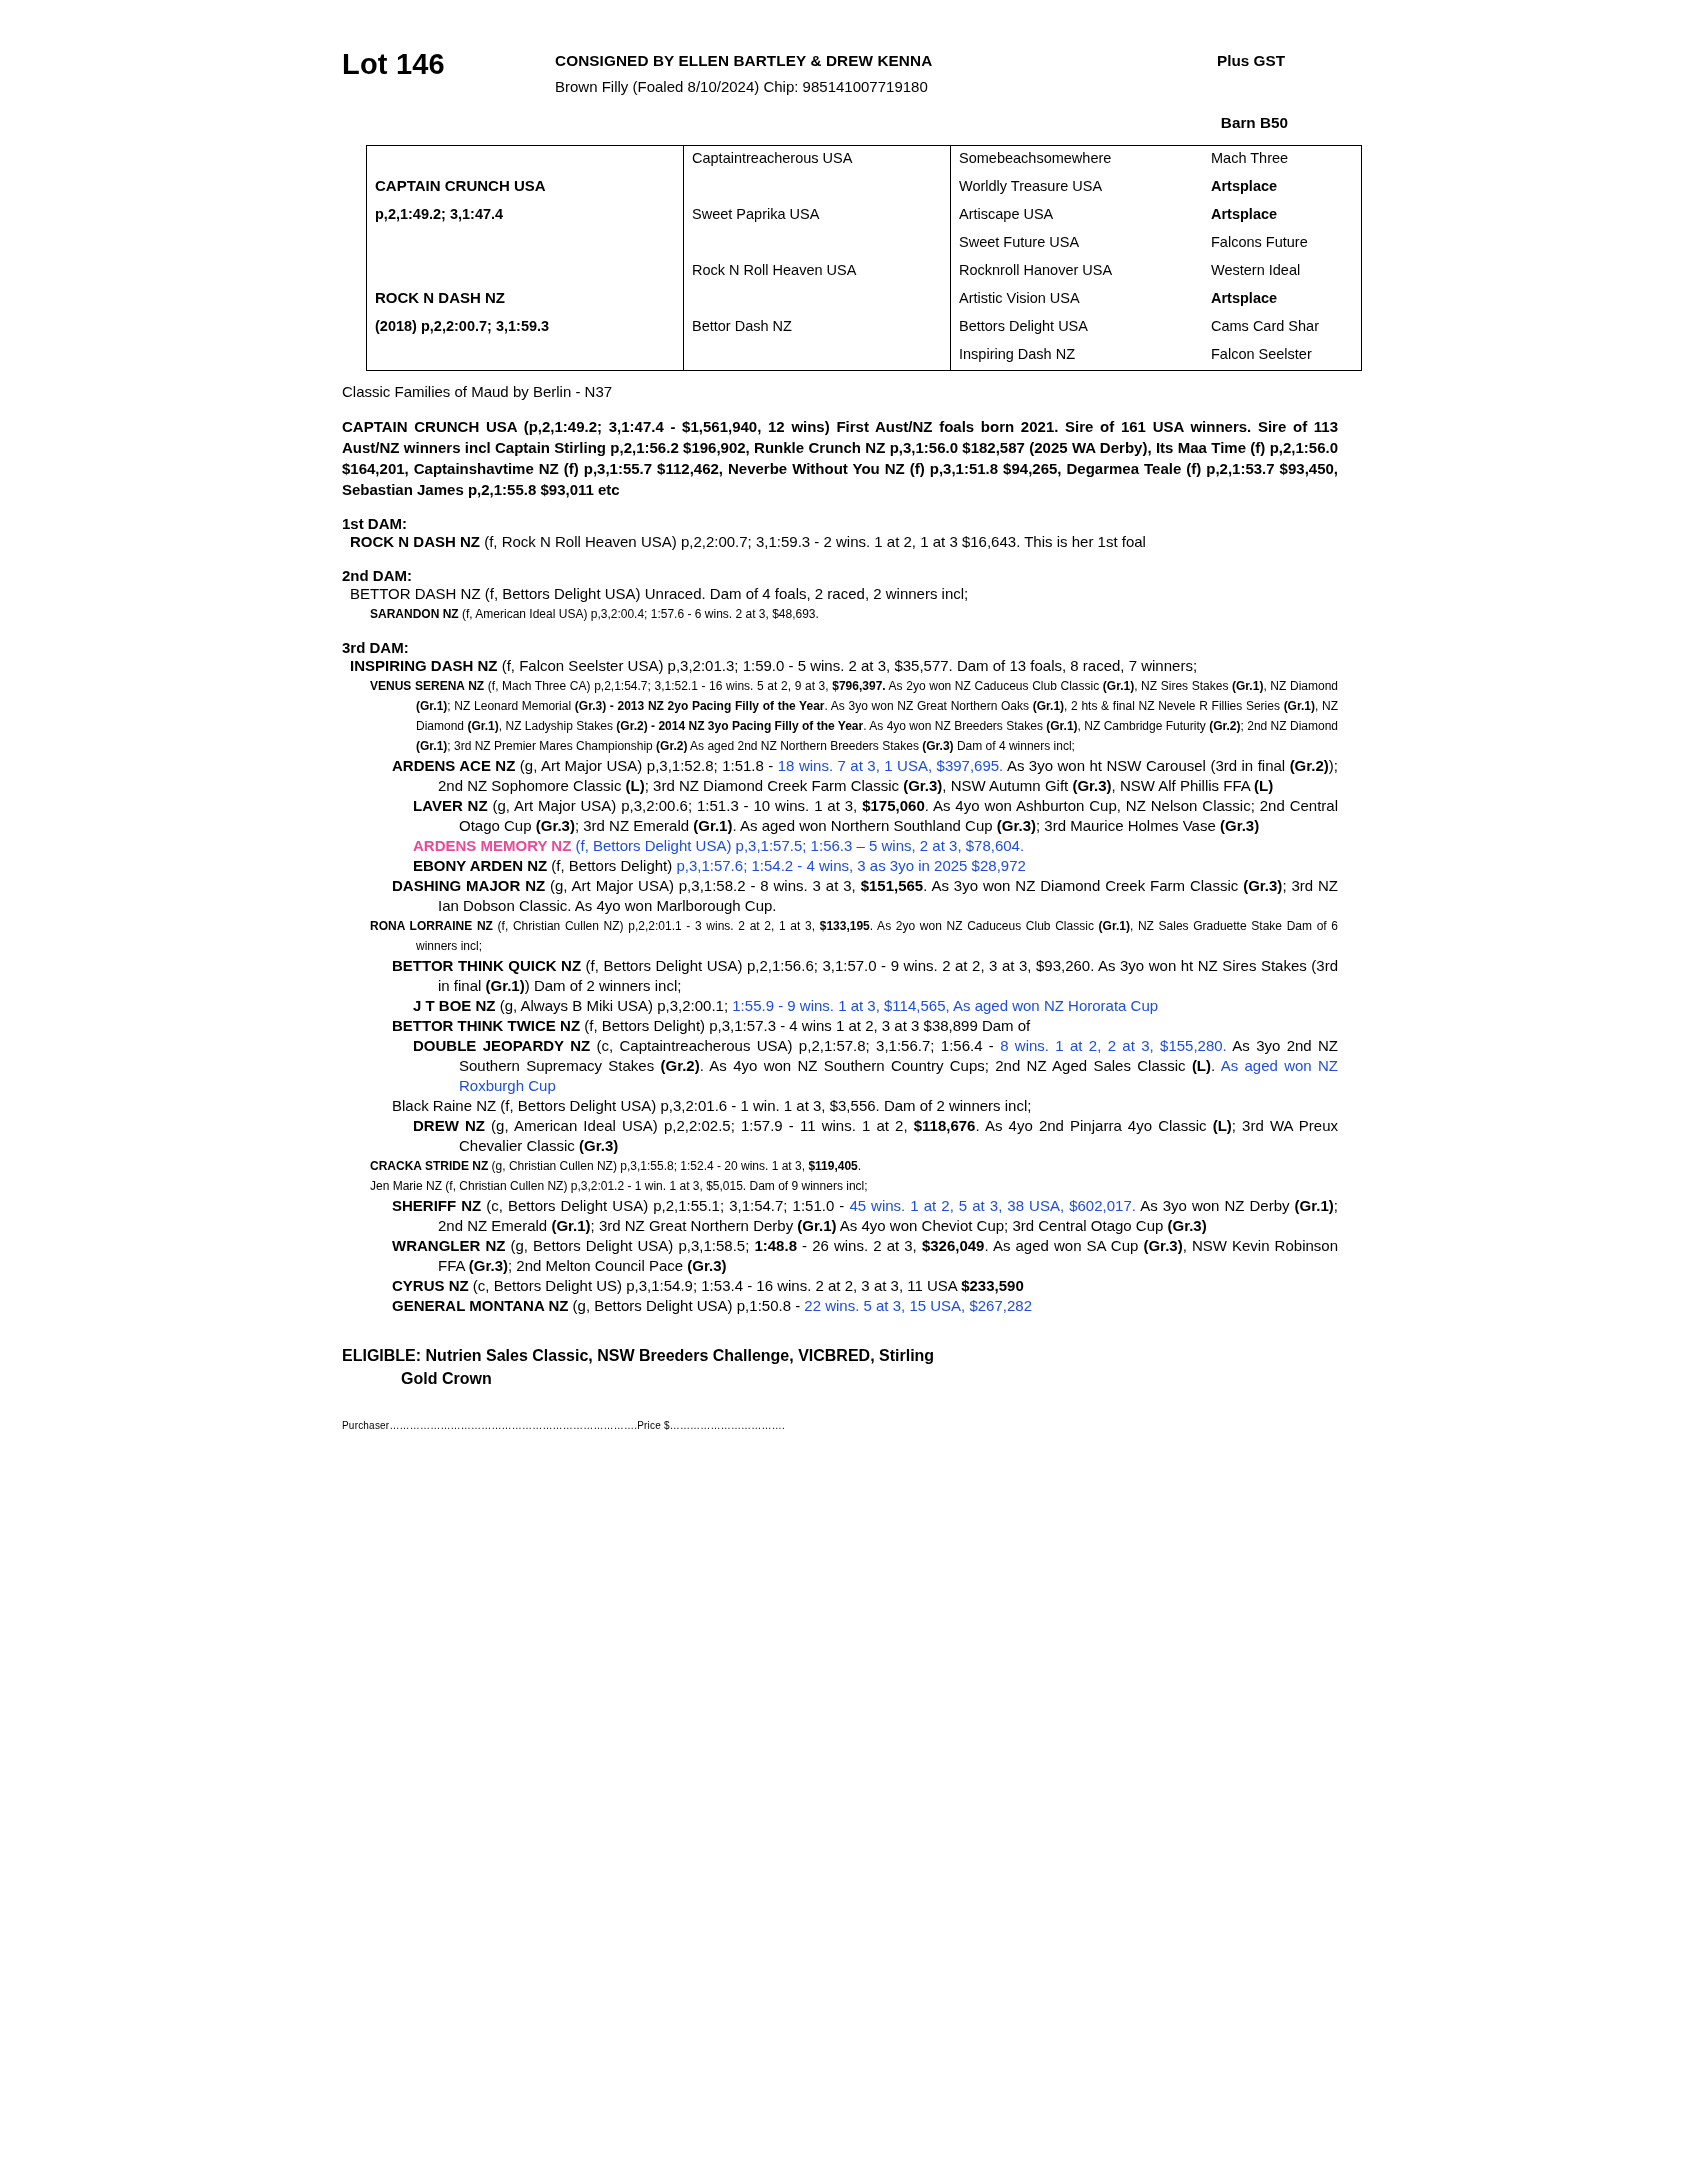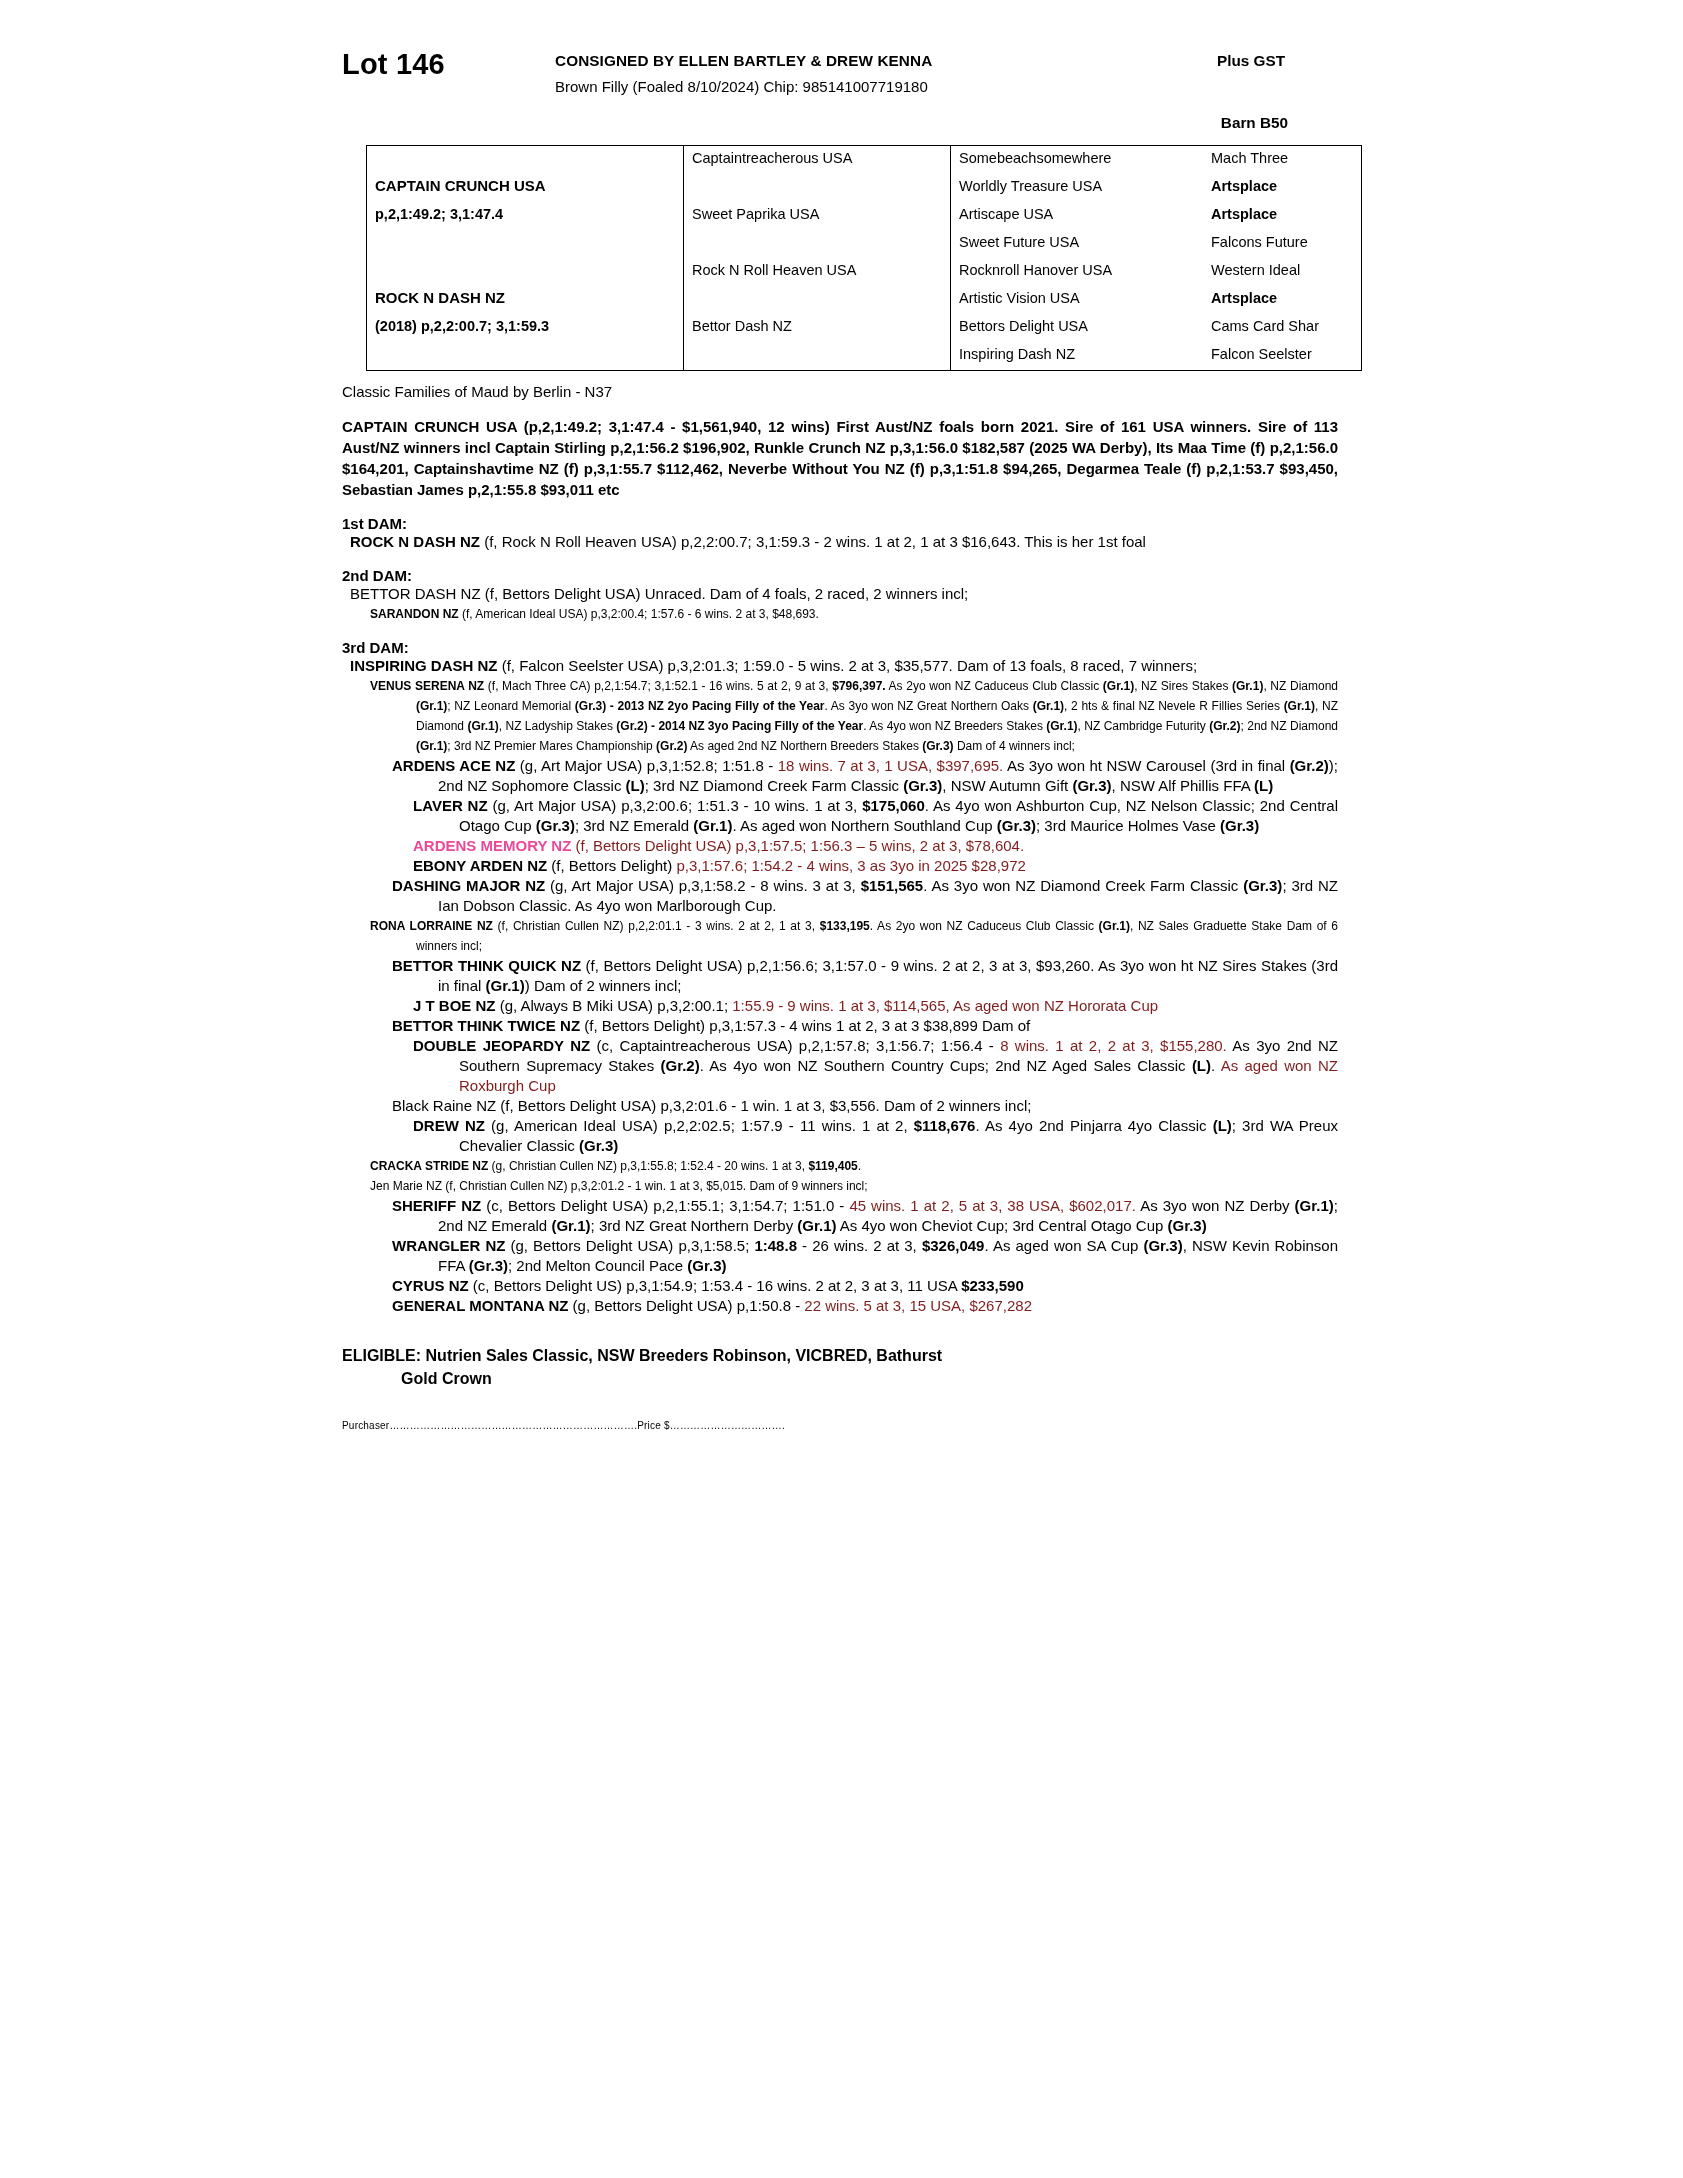--- a/index.html
+++ b/index.html
@@ -137,21 +137,21 @@
   }
   .lvl3 .hang { display: block; padding-left: 46px; text-indent: -46px; }
   .lvl4 {
     font-size: 15px;
     line-height: 20px;
     text-align: justify;
     margin-left: 71px;
     width: 925px;
   }
   .lvl4 .hang { display: block; padding-left: 46px; text-indent: -46px; }
-  .red { color: #7f1d1d; }
+  .red { color: #1d4ed8; }
   .redb { color: #ec4899; font-weight: bold; }
 
   .eligible {
     margin-top: 28px;
     font-size: 16px;
     font-weight: bold;
     line-height: 23px;
   }
   .eligible .cont { display: block; padding-left: 59px; }
   .preparer {
@@ -310,21 +310,21 @@
         </div>
         <div class="lvl3">
           <span class="hang"><span class="b">CYRUS NZ</span><span> (c, Bettors Delight US) p,3,1:54.9; 1:53.4 - 16 wins. 2 at 2, 3 at 3, 11 USA </span><span class="b">$233,590</span></span>
         </div>
         <div class="lvl3">
           <span class="hang"><span class="b">GENERAL MONTANA NZ</span><span> (g, Bettors Delight USA) p,1:50.8 - </span><span class="red">22 wins. 5 at 3, 15 USA, $267,282</span></span>
         </div>
       </div>
 
     <div class="eligible">
-      <span>ELIGIBLE: Nutrien Sales Classic, NSW Breeders Robinson, VICBRED, Bathurst</span>
+      <span>ELIGIBLE: Nutrien Sales Classic, NSW Breeders Challenge, VICBRED, Stirling</span>
       <span class="cont">Gold Crown</span>
     </div>
 
 
     <div class="purchaser">Purchaser……………………………………………………………….Price $…………………………….</div>
 
   </div>
 </div>
 
 

